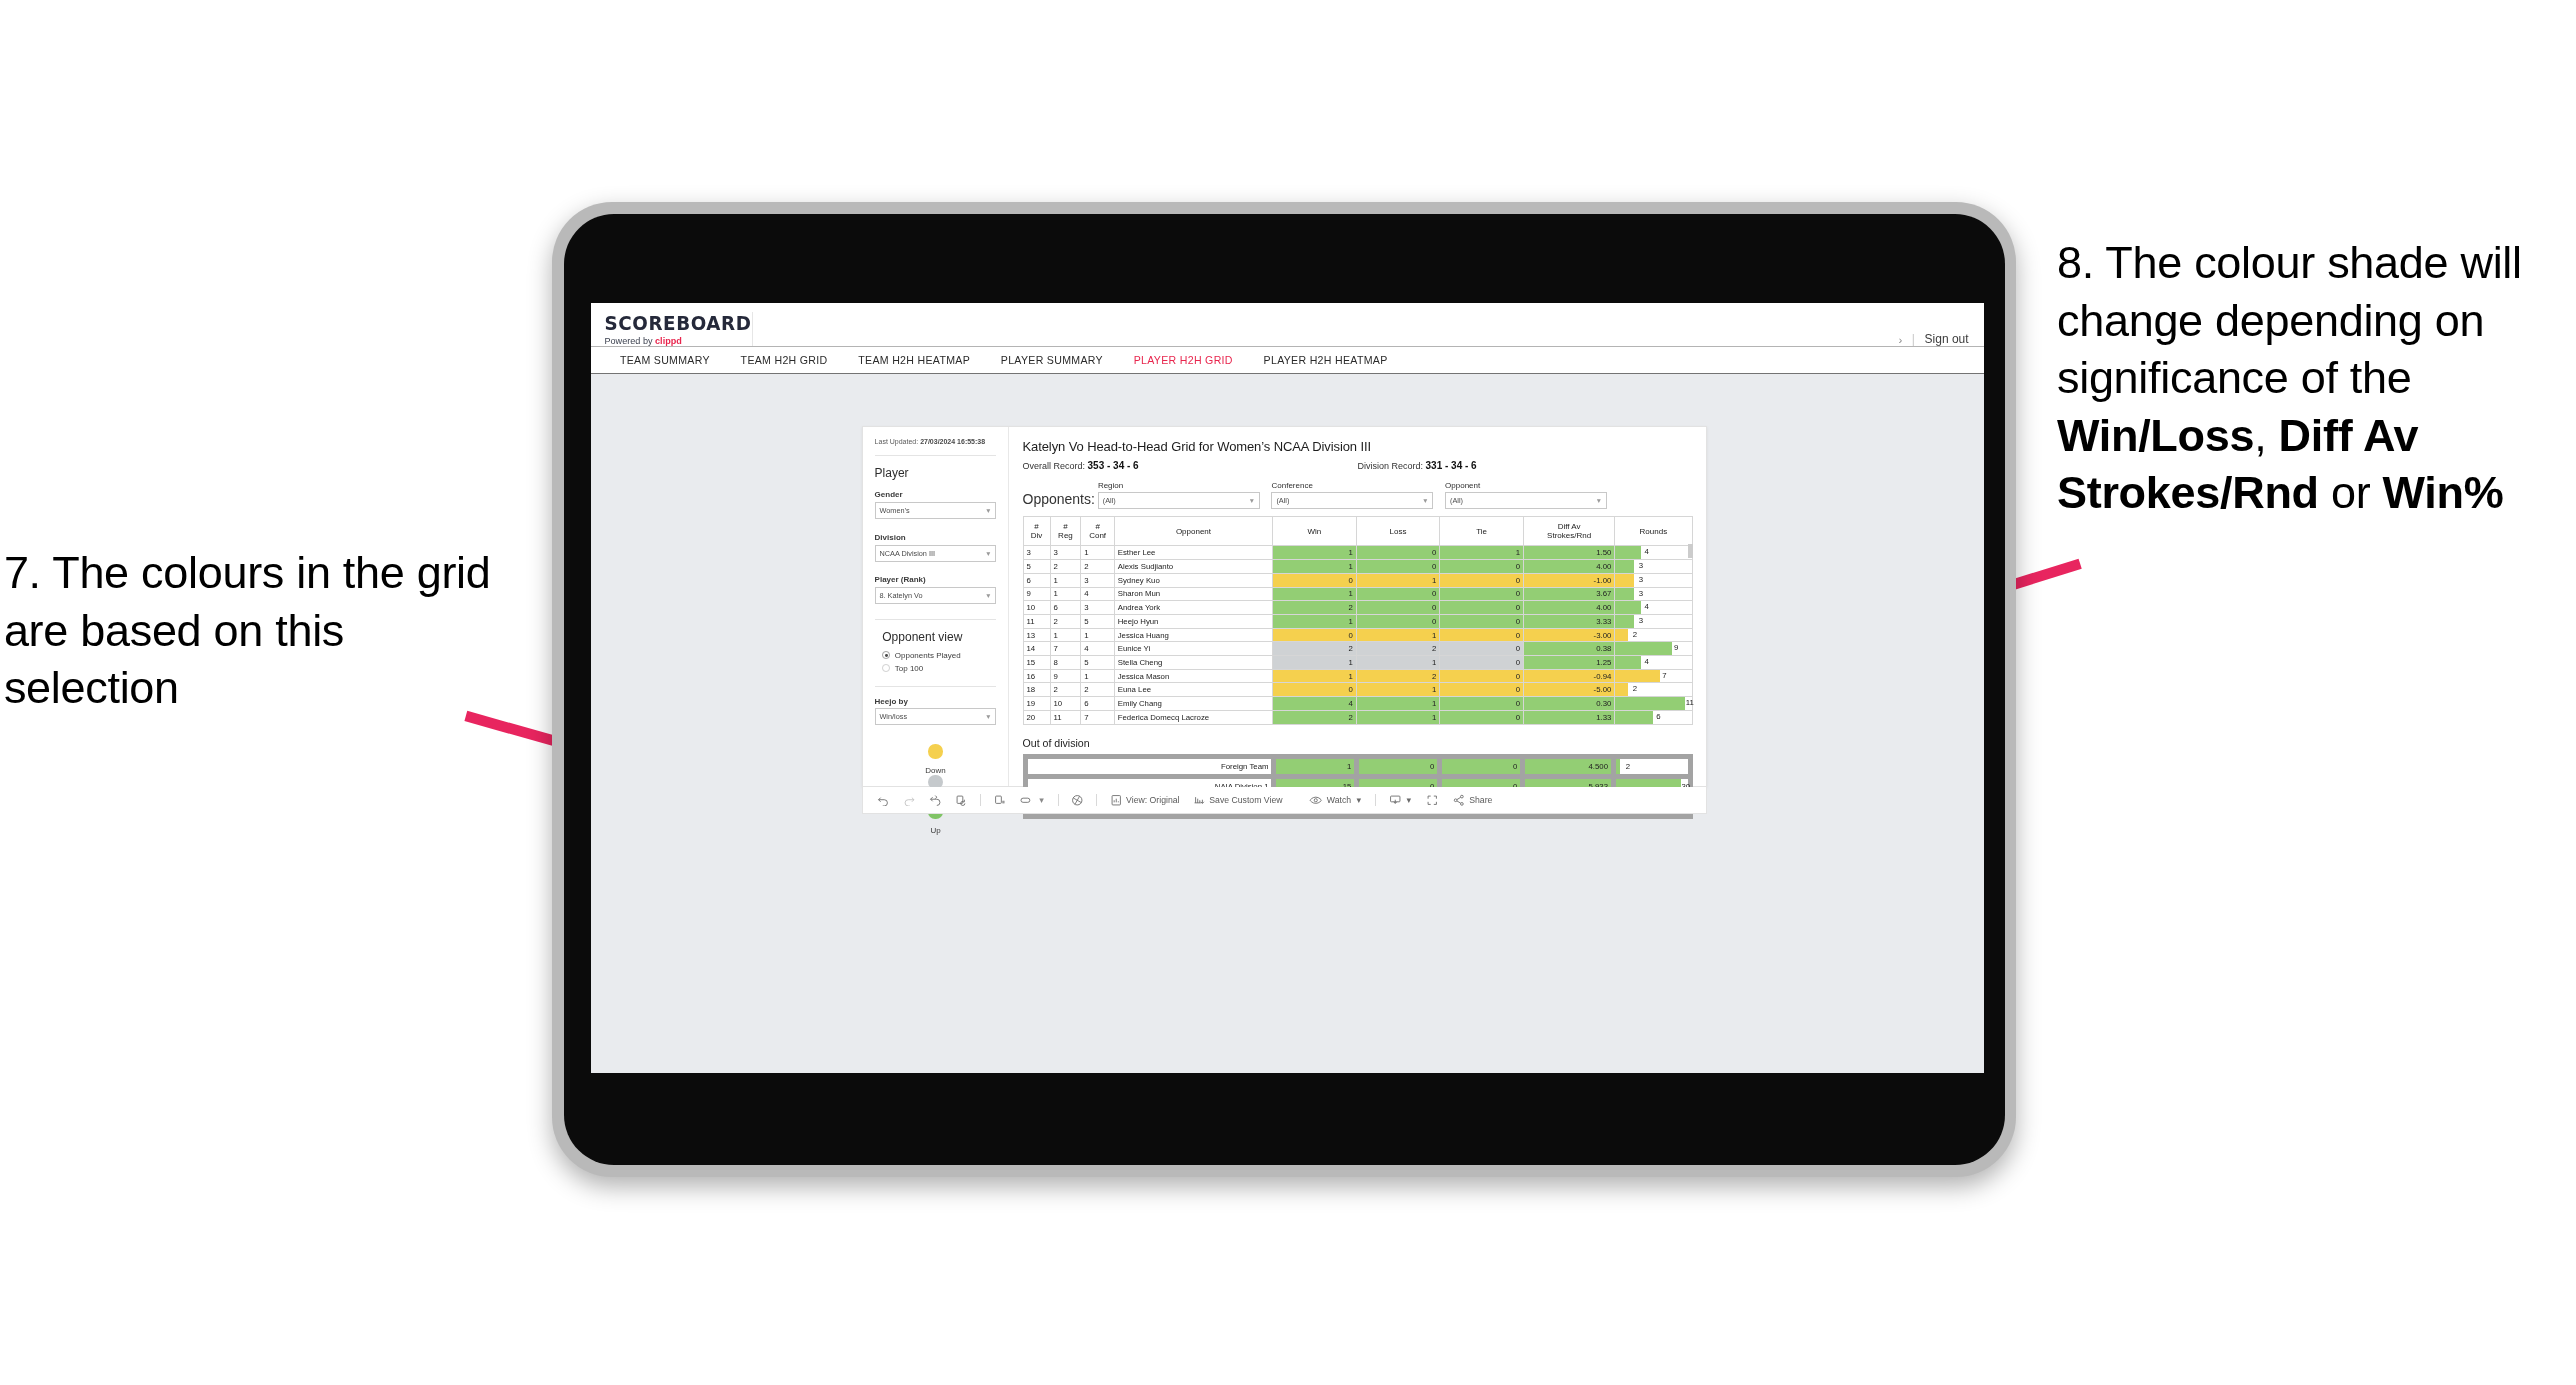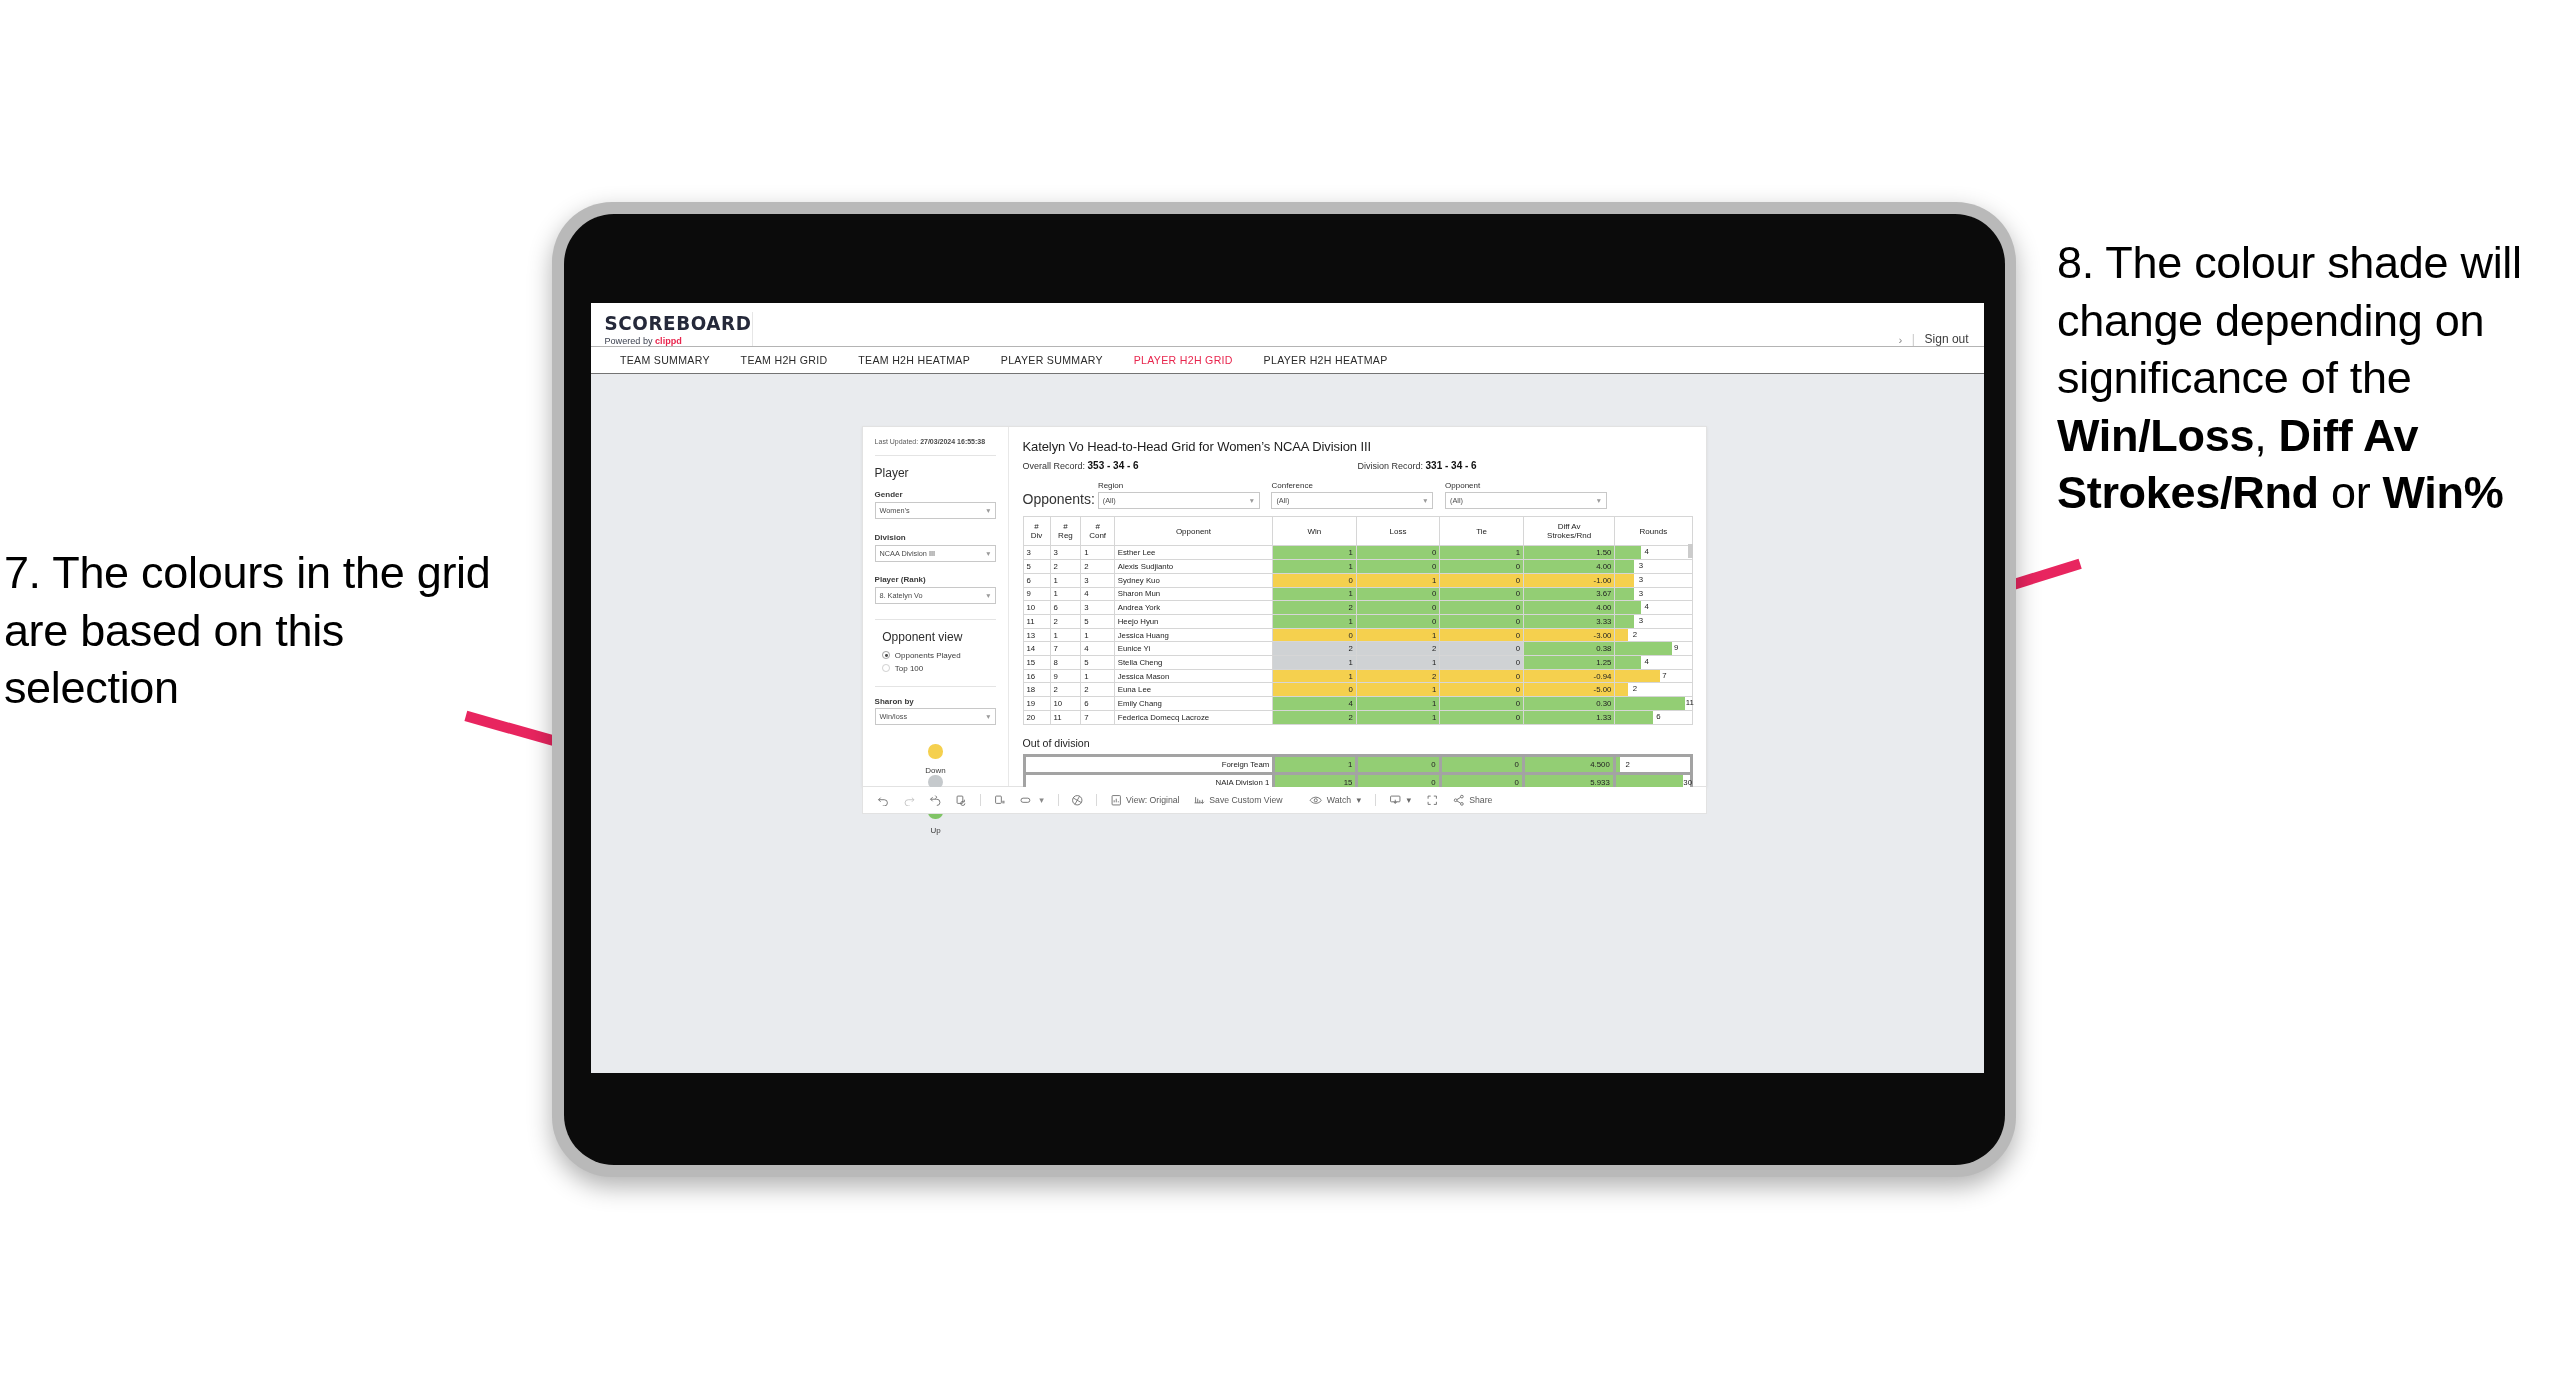--- a/index.html
+++ b/index.html
@@ -157,21 +157,21 @@
   .g-grey  { background:#cfd2d4 !important; }
 
   .scroll-strip {
     position:absolute; right: 13.5px; top: 117px; width: 4.8px; height: 14.4px; background:#cccccc;
   }
 
   
   .ood-title { font-size: 10.6px; color:#1d1d1d; margin-top: 12.5px; }
   table.ood { border-collapse:collapse; width: 100%; margin-top: 4.8px; table-layout:fixed; }
   table.ood td {
-    border:3px solid #a3a3a3; font-size:7.8px; color:#222; height: 15px; padding: 0 2.9px; background:#fff;
+    border:5px solid #a3a3a3; font-size:7.8px; color:#222; height: 15px; padding: 0 2.9px; background:#fff;
   }
   td.ood-name { text-align:right; }
 
   
   #toolbar {
     position:absolute; left: 271px; top: 413px; width: 845px; height: 27px;
     background:#fff; border:1px solid #e2e2e2; border-top:none;
     display:flex; align-items:center; padding: 0 7.7px; gap: 0;
     font-size: 8.7px; color:#4a4a4a;
   }
@@ -274,21 +274,21 @@
             <span class="radio-lbl">Opponents Played</span>
           </div>
           <div class="radio-row">
             <span class="radio off"></span>
             <span class="radio-lbl">Top 100</span>
           </div>
 
           <div class="hr" style="margin-top:13.5px;"></div>
 
           <div class="fld">
-            <div class="fld-label">Sharon by</div>
+            <div class="fld-label">Heejo by</div>
             <div class="sel">
               <span>Win/loss</span>
               <span class="caret">▼</span>
             </div>
           </div>
 
           <div class="legend">
             <div class="legend-item">
               <span class="dot" style="background: rgb(245, 208, 78);"></span>
               <span class="legend-lbl">Down</span>

